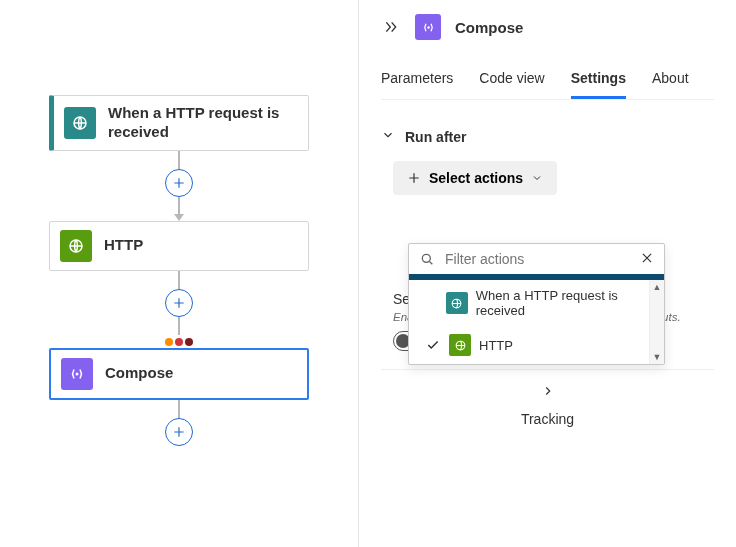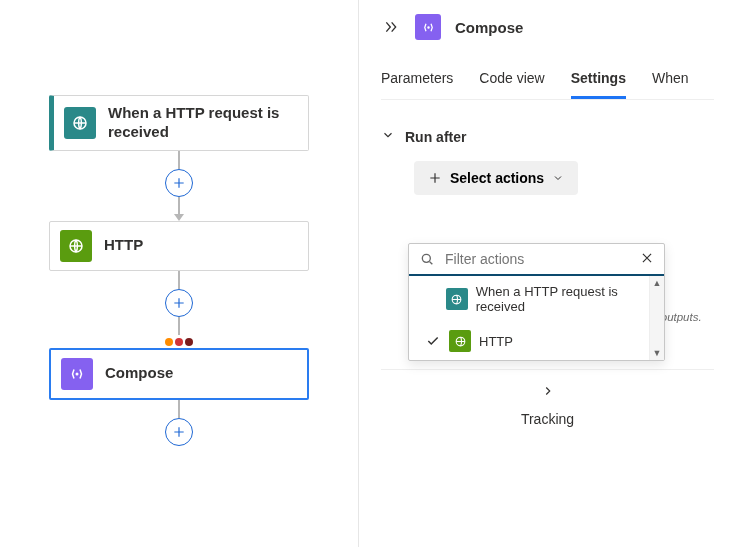--- a/index.html
+++ b/index.html
@@ -76,37 +76,37 @@
   }
   .panel-title { font-weight: 600; font-size: 15px; }
   .tabs { display: flex; gap: 26px; border-bottom: 1px solid #eee; margin-bottom: 28px; }
   .tab { padding: 6px 0 10px 0; cursor: pointer; font-size: 14px; color: #323130; border-bottom: 3px solid transparent; }
   .tab.active { font-weight: 600; border-bottom-color: #1d74f5; }
   .section-head {
     display: flex; align-items: center; gap: 10px; cursor: pointer; font-weight: 600; margin-bottom: 16px;
   }
   .section-head.closed { font-weight: 400; flex-direction: column; }
   .chev svg { stroke: #323130; }
-  .indent { margin-left: 33px; }
+  .indent { margin-left: 12px; }
   .select-actions {
     display: inline-flex; align-items: center; gap: 8px; background: #f0f0f0; border: none; border-radius: 4px; padding: 9px 14px; cursor: pointer; font-size: 14px; font-weight: 600;
   }
   .dropdown {
     position: absolute;
     left: 408px;
     top: 243px;
     width: 257px;
     border: 1px solid #c7c7c7;
     border-radius: 2px;
     background: #fff;
     box-shadow: 0 4px 12px rgba(0,0,0,0.1);
     z-index: 20;
   }
   .dd-search {
-    display:flex; align-items:center; gap:8px; border-bottom: 2px solid #0c4a6e; padding: 6px 10px;
+    display:flex; align-items:center; gap:8px; border-bottom: 6px solid #0c4a6e; padding: 6px 10px;
   }
   .dd-search input {
     border:none; outline:none; flex:1; font-size:14px; font-family:inherit;
   }
   .dd-close { cursor:pointer; }
   .dd-list { position:relative; }
   .dd-scroll {
     position:absolute; right:0; top:0; bottom:0; width:15px; background:#f5f5f5; display:flex; flex-direction:column; justify-content:space-between; align-items:center; border-left:1px solid #eee;
   }
   .dd-scroll .tri { font-size:9px; color:#666; cursor:pointer; line-height:14px; }
@@ -221,21 +221,21 @@
             <circle cx="12" cy="12" r="1" fill="#fff"></circle>
           </svg>
       </div>
       <div class="panel-title">Compose</div>
     </div>
 
     <div class="tabs">
       <div class="tab">Parameters</div>
       <div class="tab">Code view</div>
       <div class="tab active">Settings</div>
-      <div class="tab">When</div>
+      <div class="tab">About</div>
     </div>
 
     <div class="section-head">
       <span class="chev">
         <svg width="14" height="14" viewBox="0 0 24 24" fill="none" stroke-width="2">
             <path d="M6 9l6 6 6-6"></path>
           </svg>
       </span>
       <span>Run after</span>
     </div>

